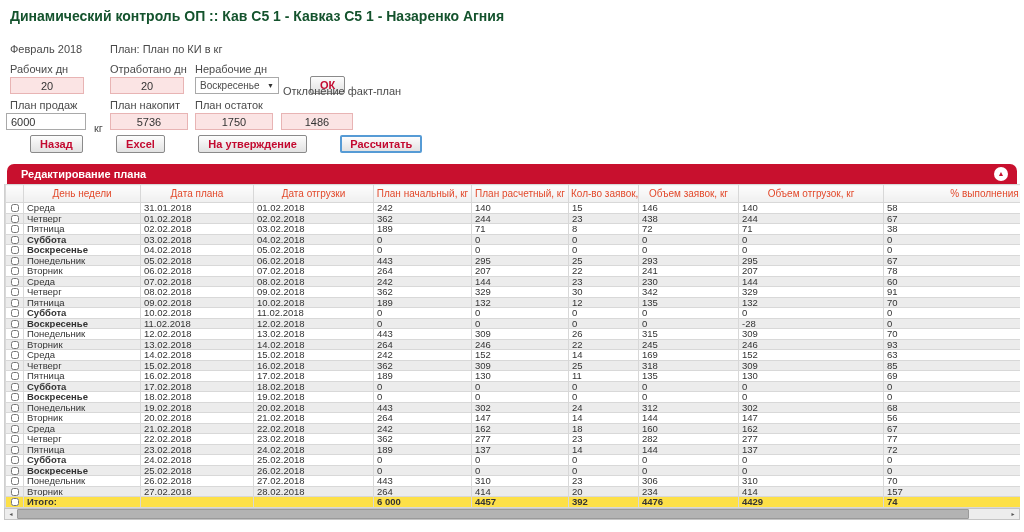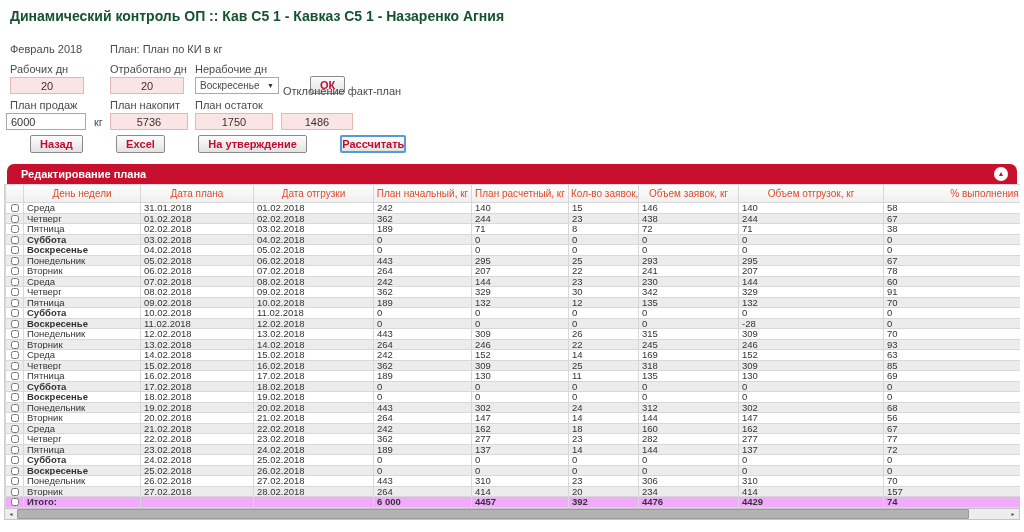--- a/index.html
+++ b/index.html
@@ -15,40 +15,40 @@
   .white-field { background: #fff; border: 1px solid #a9a9a9; text-align: left; padding-left: 4px;
     font-size: 11px; color: #333; height: 17px; font-family: "Liberation Sans", sans-serif; }
   .selectbox { position: absolute; width: 84px; height: 17px; border: 1px solid #a9a9a9; background: #fff;
     font-size: 10px; line-height: 15px; padding-left: 4px; cursor: default; }
   .selectbox .arrow { float: right; margin-right: 4px; font-size: 7px; color: #333; line-height: 15px; }
 
   .btn { display: inline-block; border: 1px solid #8a8a8a; border-radius: 2px;
     background: linear-gradient(#fdfdfd, #e2e2e2); color: #c30a30; font-weight: bold;
     font-size: 11px; padding: 2px 9px; height: 18px; line-height: 12px; cursor: pointer;
     font-family: "Liberation Sans", sans-serif; margin-left: 20px; }
-  .btn.focused { border: 2px solid #569bd5; padding: 1px 0; }
+  .btn.focused { border: 2px solid #569bd5; padding: 1px 8px; }
   .buttons-row { margin: 4px 0 0 10px; height: 19px; }
   .buttons-row .btn { margin-right: 9px; }
 
   .panel-header { margin: 11px 7px 0 7px; height: 20px; background: #c8102e;
     border-radius: 7px 7px 0 0; color: #fff; font-size: 11px; font-weight: bold;
     line-height: 20px; padding-left: 14px; position: relative; }
   .collapse-btn { position: absolute; right: 9px; top: 3px; width: 14px; height: 14px;
     background: #fff; border-radius: 50%; text-align: center; line-height: 14px;
     font-size: 7px; color: #c8102e; cursor: pointer; }
 
   .table-clip { margin: 0 4px; width: 1016px; overflow: hidden; border-left: 1px solid #d0d0d0; }
   table { width: 1080px; border-collapse: collapse; table-layout: fixed; }
   th, td { border: 1px solid #d8d8d8; overflow: hidden; white-space: nowrap; }
   th { height: 18px; font-size: 10px; font-weight: normal; color: #e2492b; text-align: center;
     background: linear-gradient(#fdfdfd, #efefef); padding: 0 2px; }
   td { height: 9.7px; line-height: 9.5px; font-size: 9.5px; padding: 0 3px; color: #333; }
   tr.alt td { background: #ececec; }
   tr.weekend td.day-cell { font-weight: bold; }
-  tr.total-row td { font-weight: bold; background: #f0abfc; }
+  tr.total-row td { font-weight: bold; background: #fde047; }
   td.cb-cell { text-align: center; padding: 0 1px; }
   input.row-cb { width: 8px; height: 8px; vertical-align: middle; margin: 0; }
 
   .col-cb { width: 18px; } .col-day { width: 117px; } .col-req { width: 113px; }
   .col-ship { width: 120px; } .col-pinit { width: 98px; } .col-pcalc { width: 97px; }
   .col-cnt { width: 70px; } .col-ovol { width: 100px; } .col-svol { width: 145px; }
   .col-pct { width: 202px; }
 
   .hscrollbar { margin: 0 4px; width: 1016px; height: 12px; background: #ededed;
     border: 1px solid #c5c5c5; position: relative; }
@@ -78,21 +78,21 @@
     <span class="arrow">▼</span>
   </div>
   <button class="btn" style="position:absolute; left:290px; top:50px;">ОК</button>
 
   <span class="fa-item" style="left:10px; top:73px;">План продаж</span>
   <span class="fa-item" style="left:110px; top:73px;">План накопит</span>
   <span class="fa-item" style="left:195px; top:73px;">План остаток</span>
   <span class="fa-item" style="left:283px; top:59px;">Отклонение факт-план</span>
 
   <input class="white-field fa-item" style="left: 6px; top: 87px; width: 80px;" value="6000">
-  <span class="fa-item" style="left:94px; top:90px;">кг</span>
+  <span class="fa-item" style="left:94px; top:96px;">кг</span>
   <input class="pink-field fa-item" style="left: 110px; top: 87px; width: 78px;" readonly="" value="5736">
   <input class="pink-field fa-item" style="left: 195px; top: 87px; width: 78px;" readonly="" value="1750">
   <input class="pink-field fa-item" style="left: 281px; top: 87px; width: 72px;" readonly="" value="1486">
 </div>
 
 <div class="buttons-row">
   <button class="btn">Назад</button>
   <button class="btn">Excel</button>
   <button class="btn">На утверждение</button>
   <button class="btn focused">Рассчитать</button>

